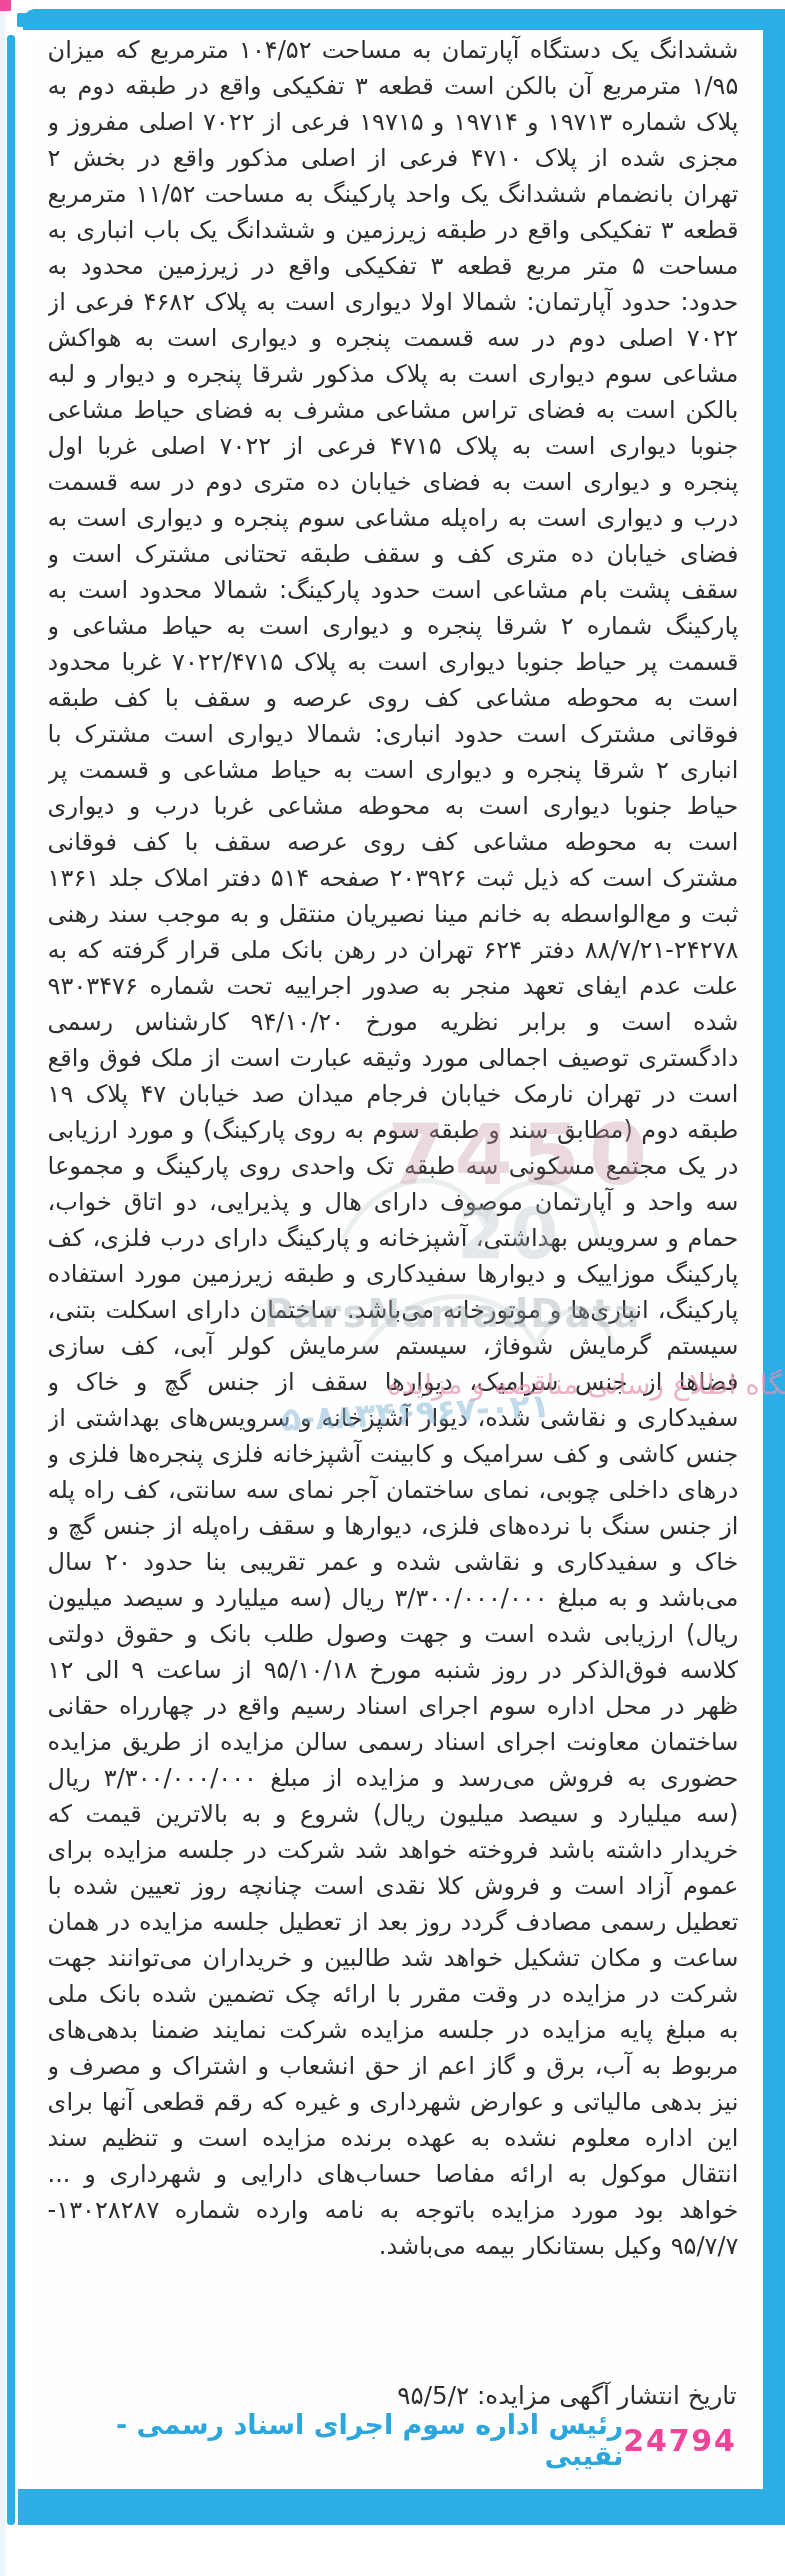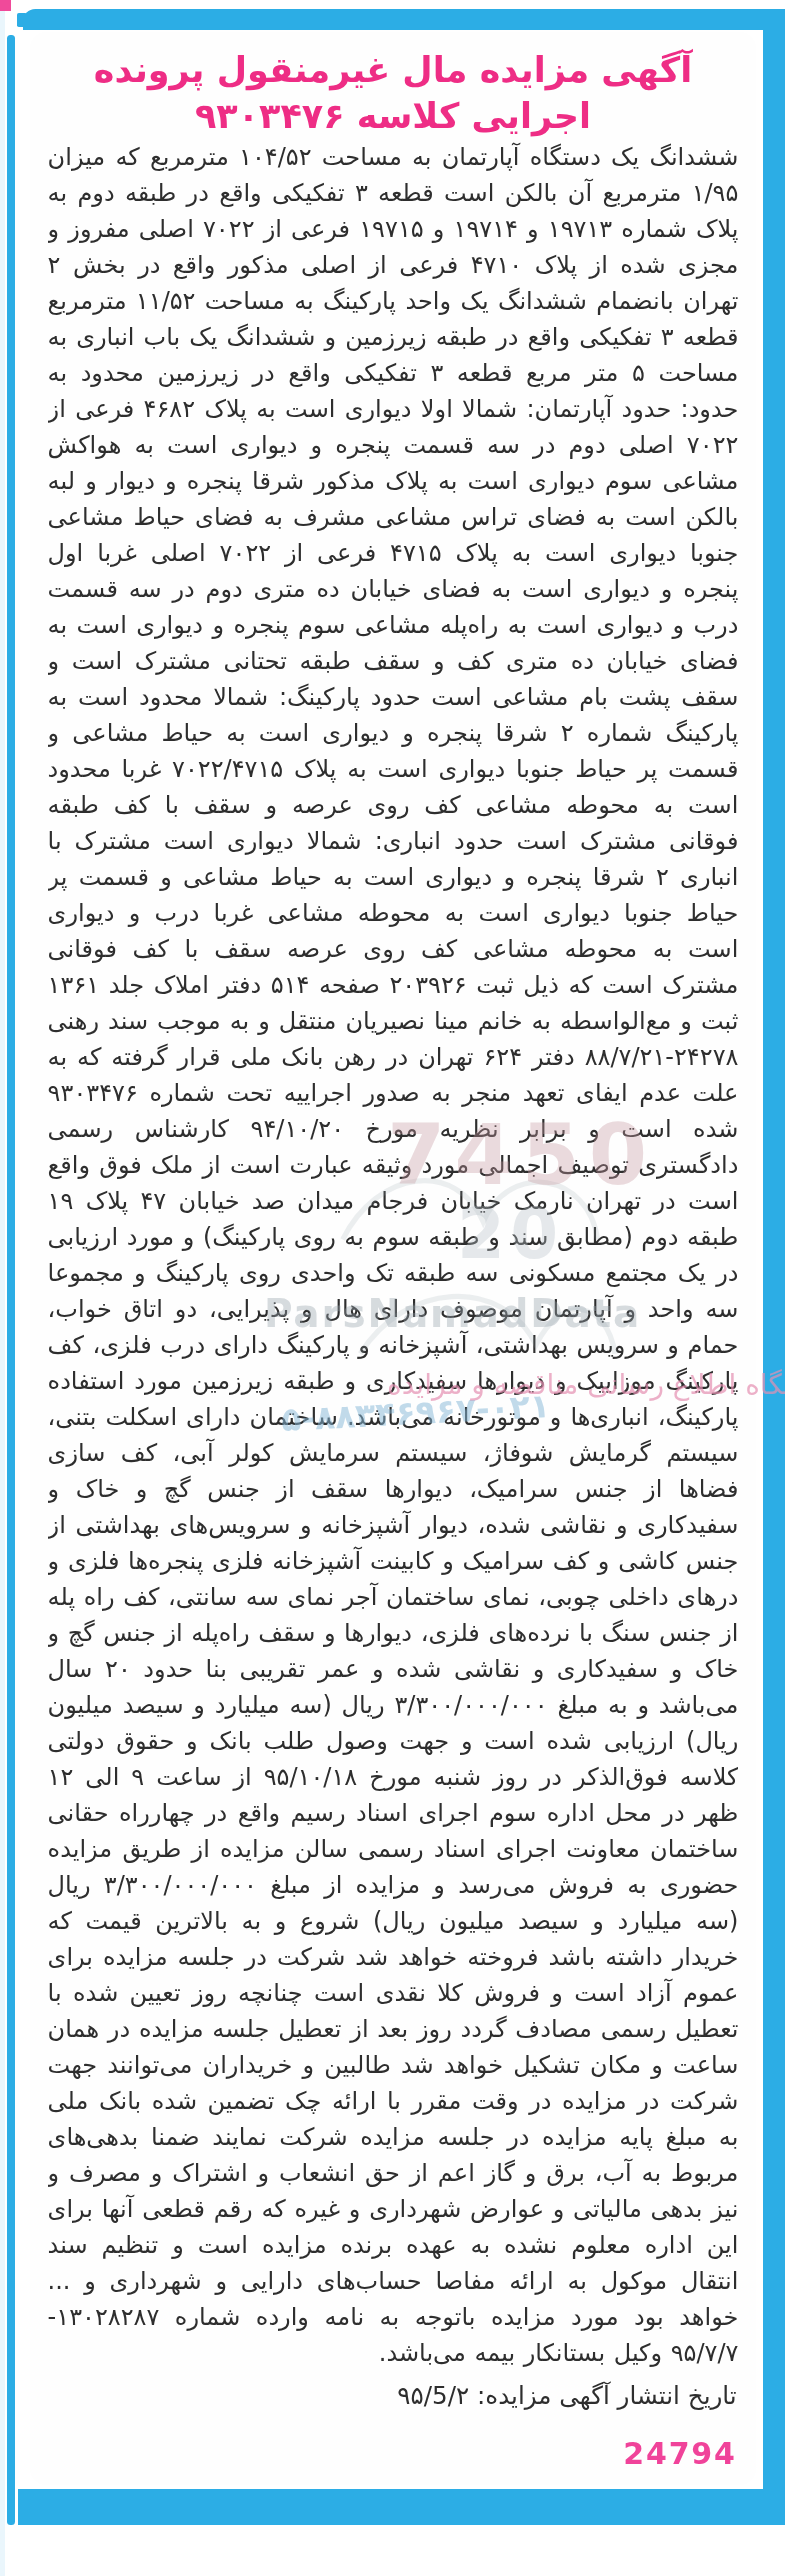--- a/index.html
+++ b/index.html
@@ -75,31 +75,31 @@
 <div class="edge-strip"></div>
 <div class="pink-chip"></div>
 
 <div class="frame frame-top"></div>
 <div class="frame frame-chip"></div>
 <div class="frame frame-left"></div>
 <div class="frame frame-right"></div>
 <div class="frame frame-bottom"></div>
 
 <div class="content">
-  <h1 class="ad-title">آگهی مزایده مال غیرمنقول پرونده اجرایی کلاسه ۹۳۰۳۴۷۶</h1>
 
   <div class="ad-body">ششدانگ یک دستگاه آپارتمان به مساحت ۱۰۴/۵۲ مترمربع که میزان ۱/۹۵ مترمربع آن بالکن است قطعه ۳ تفکیکی واقع در طبقه دوم به پلاک شماره ۱۹۷۱۳ و ۱۹۷۱۴ و ۱۹۷۱۵ فرعی از ۷۰۲۲ اصلی مفروز و مجزی شده از پلاک ۴۷۱۰ فرعی از اصلی مذکور واقع در بخش ۲ تهران بانضمام ششدانگ یک واحد پارکینگ به مساحت ۱۱/۵۲ مترمربع قطعه ۳ تفکیکی واقع در طبقه زیرزمین و ششدانگ یک باب انباری به مساحت ۵ متر مربع قطعه ۳ تفکیکی واقع در زیرزمین محدود به حدود: حدود آپارتمان: شمالا اولا دیواری است به پلاک ۴۶۸۲ فرعی از ۷۰۲۲ اصلی دوم در سه قسمت پنجره و دیواری است به هواکش مشاعی سوم دیواری است به پلاک مذکور شرقا پنجره و دیوار و لبه بالکن است به فضای تراس مشاعی مشرف به فضای حیاط مشاعی جنوبا دیواری است به پلاک ۴۷۱۵ فرعی از ۷۰۲۲ اصلی غربا اول پنجره و دیواری است به فضای خیابان ده متری دوم در سه قسمت درب و دیواری است به راه‌پله مشاعی سوم پنجره و دیواری است به فضای خیابان ده متری کف و سقف طبقه تحتانی مشترک است و سقف پشت بام مشاعی است حدود پارکینگ: شمالا محدود است به پارکینگ شماره ۲ شرقا پنجره و دیواری است به حیاط مشاعی و قسمت پر حیاط جنوبا دیواری است به پلاک ۷۰۲۲/۴۷۱۵ غربا محدود است به محوطه مشاعی کف روی عرصه و سقف با کف طبقه فوقانی مشترک است حدود انباری: شمالا دیواری است مشترک با انباری ۲ شرقا پنجره و دیواری است به حیاط مشاعی و قسمت پر حیاط جنوبا دیواری است به محوطه مشاعی غربا درب و دیواری است به محوطه مشاعی کف روی عرصه سقف با کف فوقانی مشترک است که ذیل ثبت ۲۰۳۹۲۶ صفحه ۵۱۴ دفتر املاک جلد ۱۳۶۱ ثبت و مع‌الواسطه به خانم مینا نصیریان منتقل و به موجب سند رهنی ۲۴۲۷۸-۸۸/۷/۲۱ دفتر ۶۲۴ تهران در رهن بانک ملی قرار گرفته که به علت عدم ایفای تعهد منجر به صدور اجراییه تحت شماره ۹۳۰۳۴۷۶ شده است و برابر نظریه مورخ ۹۴/۱۰/۲۰ کارشناس رسمی دادگستری توصیف اجمالی مورد وثیقه عبارت است از ملک فوق واقع است در تهران نارمک خیابان فرجام میدان صد خیابان ۴۷ پلاک ۱۹ طبقه دوم (مطابق سند و طبقه سوم به روی پارکینگ) و مورد ارزیابی در یک مجتمع مسکونی سه طبقه تک واحدی روی پارکینگ و مجموعا سه واحد و آپارتمان موصوف دارای هال و پذیرایی، دو اتاق خواب، حمام و سرویس بهداشتی، آشپزخانه و پارکینگ دارای درب فلزی، کف پارکینگ موزاییک و دیوارها سفیدکاری و طبقه زیرزمین مورد استفاده پارکینگ، انباری‌ها و موتورخانه می‌باشد. ساختمان دارای اسکلت بتنی، سیستم گرمایش شوفاژ، سیستم سرمایش کولر آبی، کف سازی فضاها از جنس سرامیک، دیوارها سقف از جنس گچ و خاک و سفیدکاری و نقاشی شده، دیوار آشپزخانه و سرویس‌های بهداشتی از جنس کاشی و کف سرامیک و کابینت آشپزخانه فلزی پنجره‌ها فلزی و درهای داخلی چوبی، نمای ساختمان آجر نمای سه سانتی، کف راه پله از جنس سنگ با نرده‌های فلزی، دیوارها و سقف راه‌پله از جنس گچ و خاک و سفیدکاری و نقاشی شده و عمر تقریبی بنا حدود ۲۰ سال می‌باشد و به مبلغ ۳/۳۰۰/۰۰۰/۰۰۰ ریال (سه میلیارد و سیصد میلیون ریال) ارزیابی شده است و جهت وصول طلب بانک و حقوق دولتی کلاسه فوق‌الذکر در روز شنبه مورخ ۹۵/۱۰/۱۸ از ساعت ۹ الی ۱۲ ظهر در محل اداره سوم اجرای اسناد رسیم واقع در چهارراه حقانی ساختمان معاونت اجرای اسناد رسمی سالن مزایده از طریق مزایده حضوری به فروش می‌رسد و مزایده از مبلغ ۳/۳۰۰/۰۰۰/۰۰۰ ریال (سه میلیارد و سیصد میلیون ریال) شروع و به بالاترین قیمت که خریدار داشته باشد فروخته خواهد شد شرکت در جلسه مزایده برای عموم آزاد است و فروش کلا نقدی است چنانچه روز تعیین شده با تعطیل رسمی مصادف گردد روز بعد از تعطیل جلسه مزایده در همان ساعت و مکان تشکیل خواهد شد طالبین و خریداران می‌توانند جهت شرکت در مزایده در وقت مقرر با ارائه چک تضمین شده بانک ملی به مبلغ پایه مزایده در جلسه مزایده شرکت نمایند ضمنا بدهی‌های مربوط به آب، برق و گاز اعم از حق انشعاب و اشتراک و مصرف و نیز بدهی مالیاتی و عوارض شهرداری و غیره که رقم قطعی آنها برای این اداره معلوم نشده به عهده برنده مزایده است و تنظیم سند انتقال موکول به ارائه مفاصا حساب‌های دارایی و شهرداری و ... خواهد بود مورد مزایده باتوجه به نامه وارده شماره ۱۳۰۲۸۲۸۷- ۹۵/۷/۷ وکیل بستانکار بیمه می‌باشد.</div>
 
   <div class="pub-date">
     <span>تاریخ انتشار آگهی مزایده:</span>
     <span>۹۵/5/۲</span>
   </div>
 
   <div class="footer-row">
     <span class="footer-number">24794</span>
+    <span class="footer-signature">رئیس اداره سوم اجرای اسناد رسمی - نقیبی</span>
   </div>
 </div>
 
 <div class="wm wm-curve">
   <svg viewBox="0 0 340 330" fill="none" stroke="#9aa7b0" stroke-width="6">
     <path d="M20 120 C 60 40, 150 30, 180 100 C 210 30, 300 45, 310 120"></path>
     <path d="M40 250 C 90 170, 200 160, 240 240 C 270 180, 320 190, 330 250"></path>
   </svg>
 </div>
 <div class="wm wm-big-number">7450</div>

